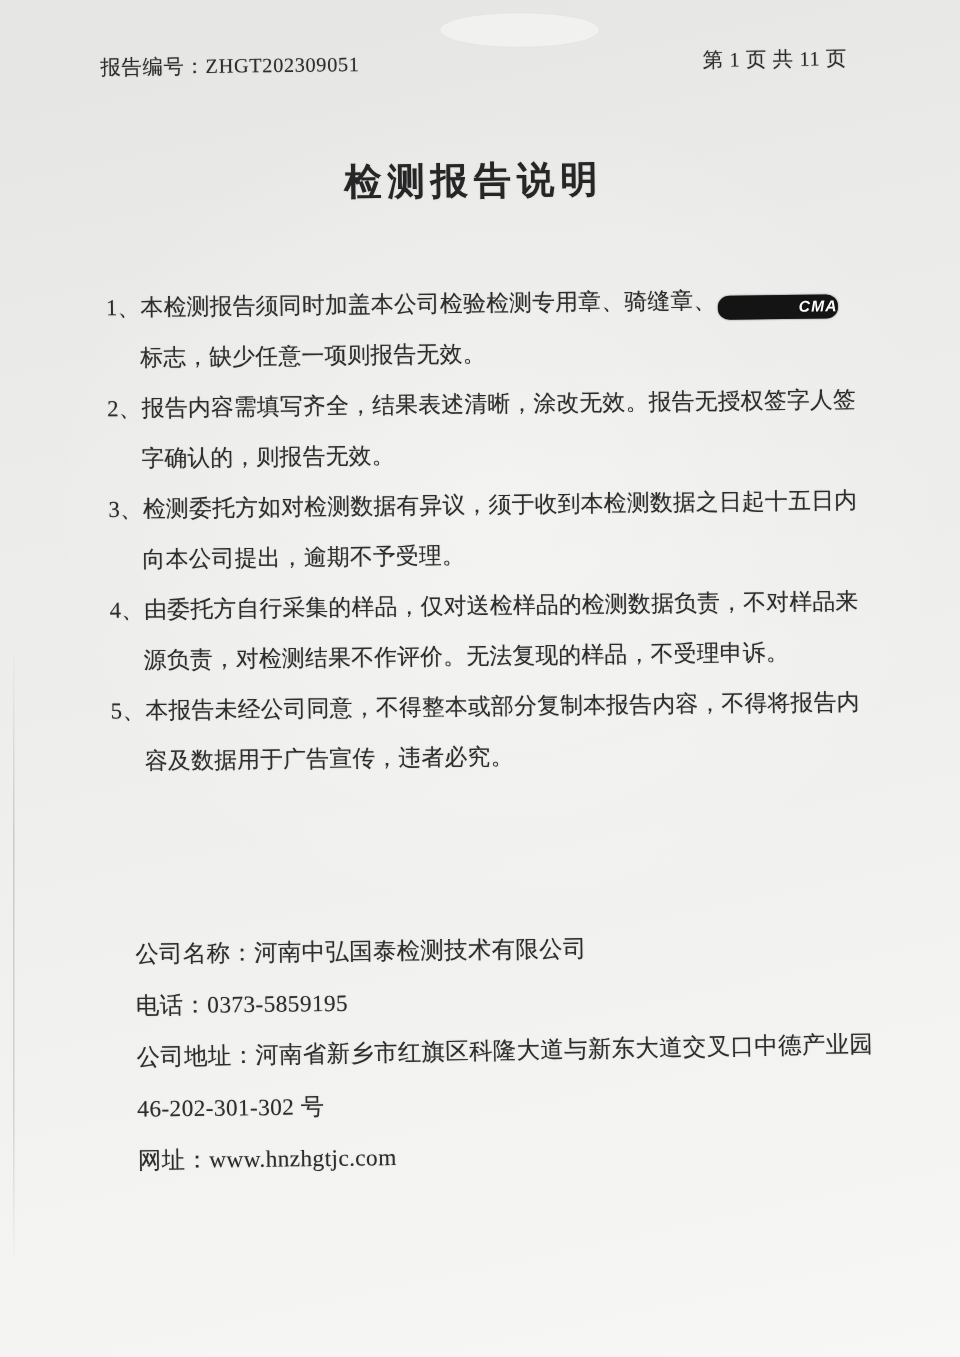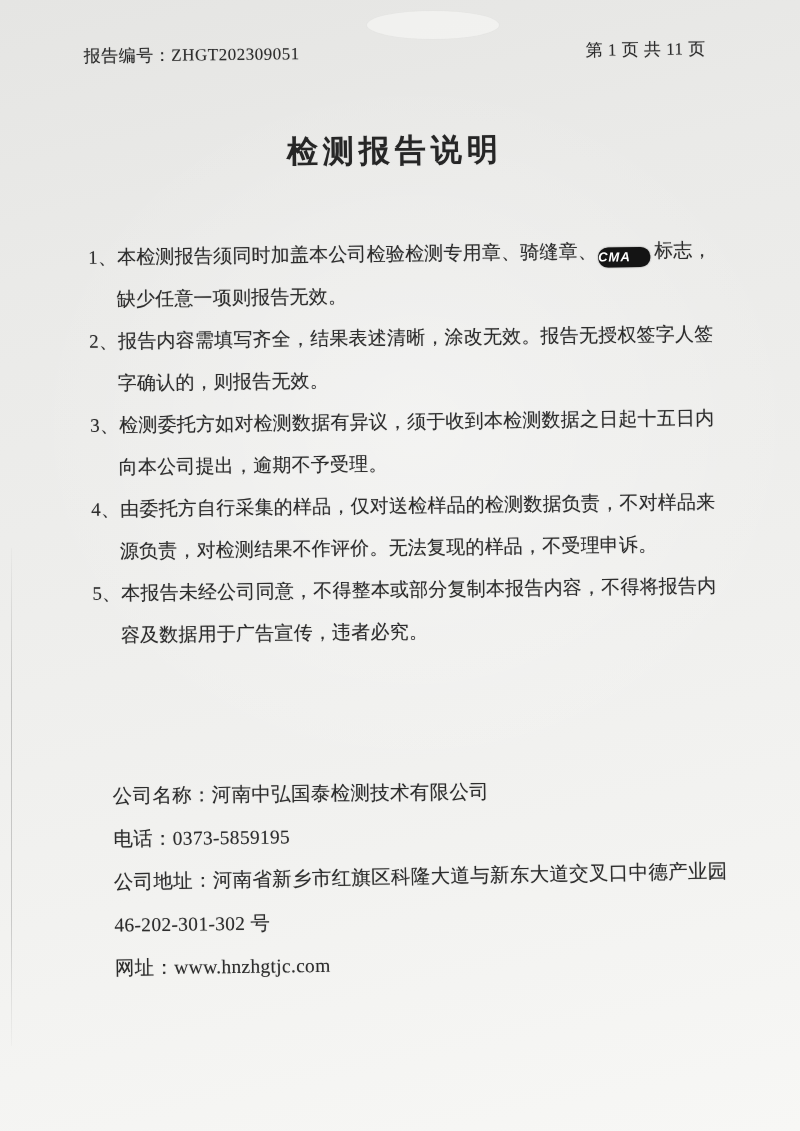--- a/index.html
+++ b/index.html
@@ -81,29 +81,30 @@
     letter-spacing: 0.2px;
     line-height: 42px;
   }
   .note {
     padding-left: 28px;
     text-indent: -28px;
   }
   .cma-badge {
     display: inline-flex;
     align-items: center;
-    justify-content: flex-start;
+    justify-content: flex-end;
     width: 52px;
     height: 20px;
     margin: 0 4px 0 1px;
     background: var(--badge-bg, #141414);
     border-radius: 10px / 9px;
     vertical-align: -4px;
     box-shadow: 0 0 1.5px rgba(20,20,20,0.7);
     text-indent: 0;
+    padding-left: 48px;
   }
   .cma-badge .cma-text {
     color: var(--badge-text, #ffffff);
     font-family: "Liberation Sans", "DejaVu Sans", sans-serif;
     font-weight: bold;
     font-style: italic;
     font-size: 13px;
     letter-spacing: 1px;
     line-height: 1;
     text-shadow: none;

